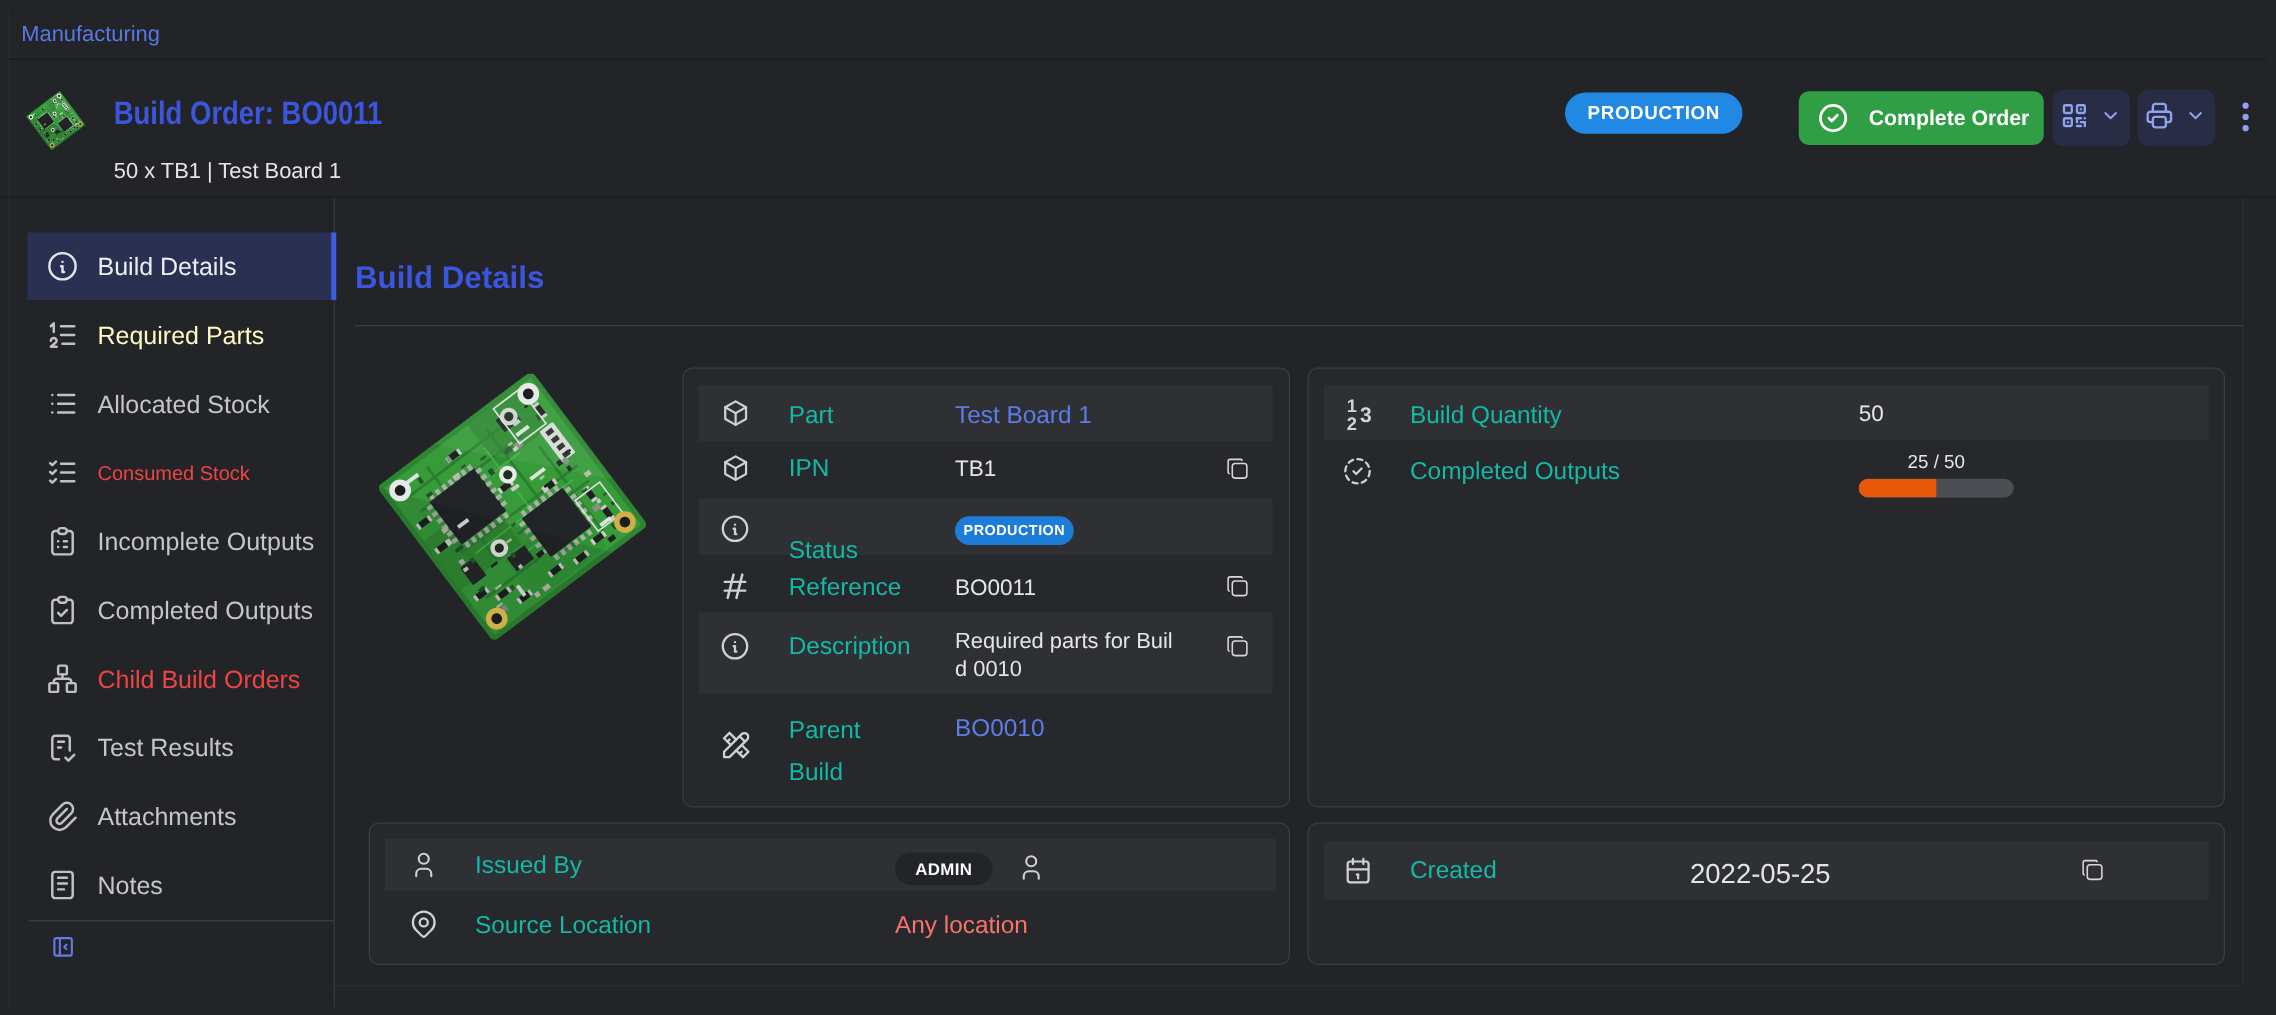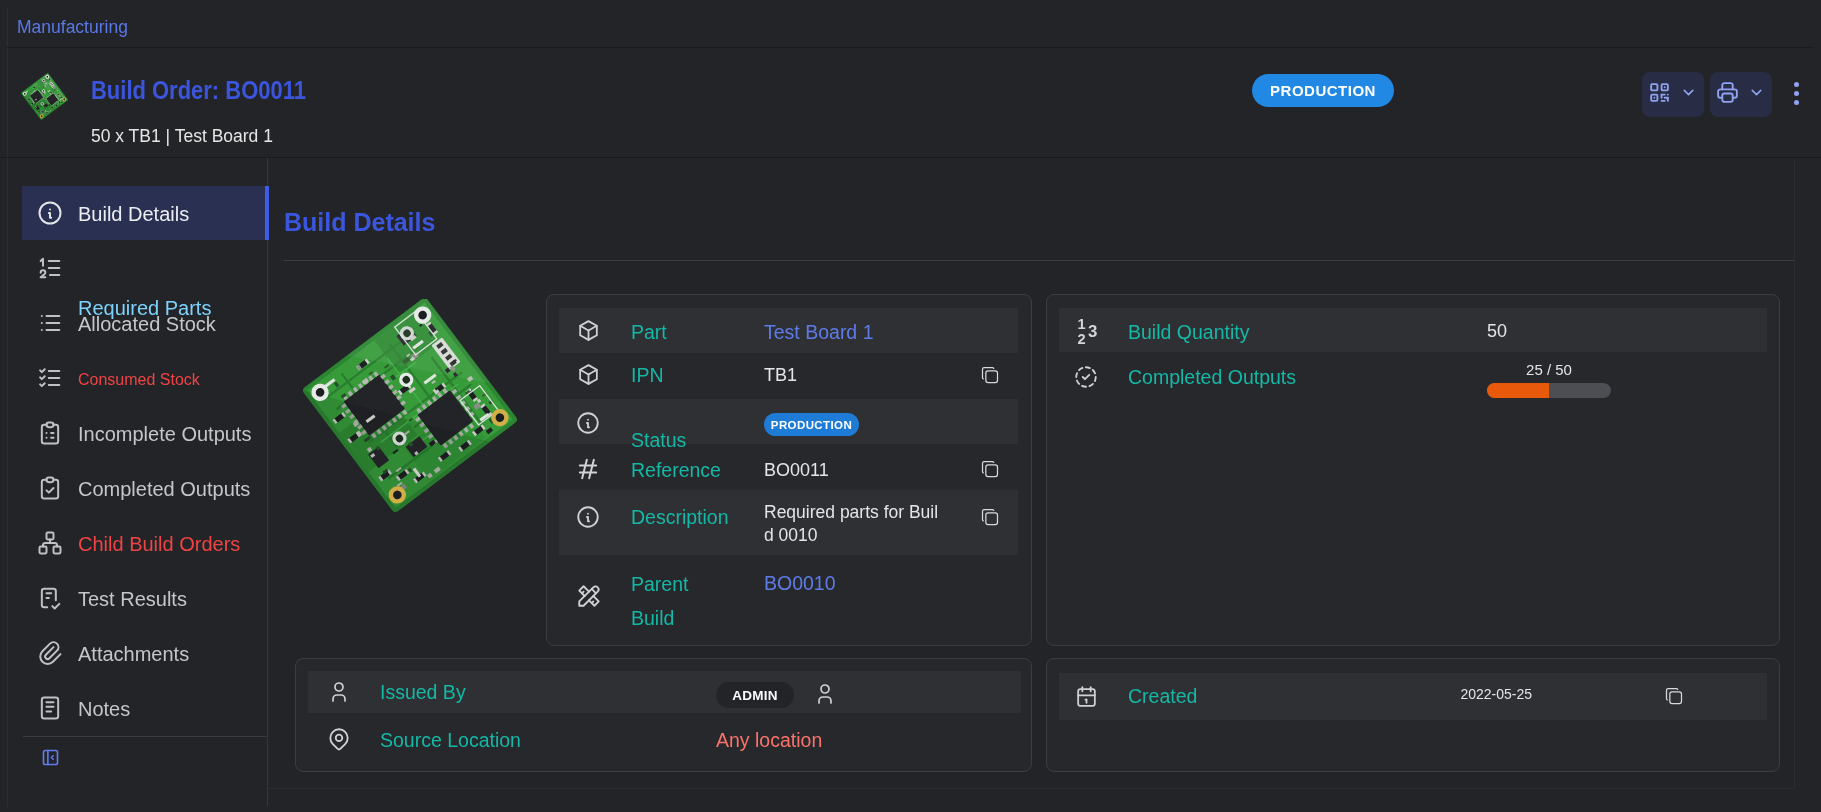--- a/index.html
+++ b/index.html
@@ -217,20 +217,29 @@
           <circle cx="-14.1" cy="14.1" r="0.9" fill="#1c1d20"></circle>
           <circle cx="14.1" cy="14.1" r="1.9" fill="#d2ae47"></circle>
           <circle cx="14.1" cy="14.1" r="0.9" fill="#1c1d20"></circle>
         </g>
       </svg></div>
   <div class="abs" style="left:91px; top:75px; font-size:26px; font-weight:bold; color:#3c55dd; transform:scaleX(0.845); transform-origin:left;">Build Order: BO0011</div>
   <div class="abs" style="left:91px; top:126px; font-size:17.5px; color:#e6e6e6;">50 x TB1 | Test Board 1</div>
 
   <div class="abs cc" style="left:1252px; top:74px; width:142px; height:33px; border-radius:17px; background:#2189e4; justify-content:center; font-size:15px; font-weight:bold; color:#fff; letter-spacing:0.5px;">PRODUCTION</div>
 
+  <div class="abs cc" style="left:1439px; top:73px; width:196px; height:43px; border-radius:8px; background:#2f9e44;">
+    <span style="margin-left:14px; display:flex;">
+        <svg width="27" height="27" viewBox="0 0 24 24" fill="none" stroke="#fff" stroke-width="2" stroke-linecap="round" stroke-linejoin="round">
+          <path d="M3 12a9 9 0 1 0 18 0a9 9 0 1 0 -18 0"></path>
+          <path d="M9 12l2 2l4 -4"></path>
+        </svg>
+      </span>
+    <span style="margin-left:15px; font-size:17px; font-weight:600; color:#fff;">Complete Order</span>
+  </div>
 
   <div class="abs cc" style="left:1642px; top:72px; width:62px; height:45px; border-radius:8px; background:#282c44;">
       <span style="margin-left:5px;"><svg width="25" height="25" viewBox="0 0 24 24" fill="none" stroke="#8fa3f0" stroke-width="1.8" stroke-linecap="round" stroke-linejoin="round">
           <path d="M4 4m0 1a1 1 0 0 1 1 -1h4a1 1 0 0 1 1 1v4a1 1 0 0 1 -1 1h-4a1 1 0 0 1 -1 -1z"></path>
           <path d="M7 17l0 .01"></path>
           <path d="M4 14m0 1a1 1 0 0 1 1 -1h4a1 1 0 0 1 1 1v4a1 1 0 0 1 -1 1h-4a1 1 0 0 1 -1 -1z"></path>
           <path d="M17 7l0 .01"></path>
           <path d="M14 4m0 1a1 1 0 0 1 1 -1h4a1 1 0 0 1 1 1v4a1 1 0 0 1 -1 1h-4a1 1 0 0 1 -1 -1z"></path>
           <path d="M14 14l3 0"></path>
           <path d="M20 14l0 .01"></path>
@@ -268,21 +277,21 @@
         <path d="M11 12h1v4h1"></path>
       </svg></div>
 <div class="abs" style="left:78px; top:201px; height:27px; line-height:27px; font-size:20px; color:#eceef2;">Build Details</div>
 <div class="abs" style="left:36px; top:254px; width:28px; height:28px;"><svg width="28" height="28" viewBox="0 0 24 24" fill="none" stroke="#c0c1c4" stroke-width="1.7" stroke-linecap="round" stroke-linejoin="round">
         <path d="M11 6h9"></path>
         <path d="M11 12h9"></path>
         <path d="M12 18h8"></path>
         <path d="M4 16a2 2 0 1 1 4 0c0 .591 -.5 1 -1 1.5l-3 2.5h4"></path>
         <path d="M6 10v-6l-2 2"></path>
       </svg></div>
-<div class="abs" style="left:78px; top:256px; height:27px; line-height:27px; font-size:20px; color:#7dd3fc;margin-top:39px;">Required Parts</div>
+<div class="abs" style="left:78px; top:256px; height:27px; line-height:27px; font-size:20px; color:#fef9c3;">Required Parts</div>
 <div class="abs" style="left:36px; top:309px; width:28px; height:28px;"><svg width="28" height="28" viewBox="0 0 24 24" fill="none" stroke="#c0c1c4" stroke-width="1.7" stroke-linecap="round" stroke-linejoin="round">
         <path d="M9 6h11"></path>
         <path d="M9 12h11"></path>
         <path d="M9 18h11"></path>
         <path d="M5 6v.01"></path>
         <path d="M5 12v.01"></path>
         <path d="M5 18v.01"></path>
       </svg></div>
 <div class="abs" style="left:78px; top:311px; height:27px; line-height:27px; font-size:20px; color:#c5c6c9;">Allocated Stock</div>
 <div class="abs" style="left:36px; top:364px; width:28px; height:28px;"><svg width="28" height="28" viewBox="0 0 24 24" fill="none" stroke="#c0c1c4" stroke-width="1.7" stroke-linecap="round" stroke-linejoin="round">
@@ -647,18 +656,18 @@
 <div class="stripe" style="left:1059px; top:673px; width:708px; height:47px;"></div>
 <div class="abs" style="left:1074px; top:684px;"><svg width="25" height="25" viewBox="0 0 24 24" fill="none" stroke="#cfd1d4" stroke-width="1.7" stroke-linecap="round" stroke-linejoin="round">
         <path d="M4 7a2 2 0 0 1 2 -2h12a2 2 0 0 1 2 2v12a2 2 0 0 1 -2 2h-12a2 2 0 0 1 -2 -2z"></path>
         <path d="M16 3v4"></path>
         <path d="M8 3v4"></path>
         <path d="M4 11h16"></path>
         <path d="M11 15h1"></path>
         <path d="M12 15v3"></path>
       </svg></div>
 <div class="lbl" style="left:1128px; top:686px; line-height:20px; ">Created</div>
-<div class="abs" style="left:1352px; top:686px; width:180px; text-align:right; font-size:14px; color:#e4e5e7;">2022-05-25</div>
+<div class="abs" style="left:1352px; top:686px; width:180px; text-align:left; font-size:22px; color:#e4e5e7;">2022-05-25</div>
 <div class="abs" style="left:1664px; top:686px;"><svg width="20" height="20" viewBox="0 0 24 24" fill="none" stroke="#d7d8da" stroke-width="1.5" stroke-linecap="round" stroke-linejoin="round">
         <path d="M7 9.667a2.667 2.667 0 0 1 2.667 -2.667h8.666a2.667 2.667 0 0 1 2.667 2.667v8.666a2.667 2.667 0 0 1 -2.667 2.667h-8.666a2.667 2.667 0 0 1 -2.667 -2.667z"></path>
         <path d="M4.012 16.737a2.005 2.005 0 0 1 -1.012 -1.737v-10a2 2 0 0 1 2 -2h10c.75 0 1.158 .385 1.5 1"></path>
       </svg></div>
 </div>
 
 </body></html>

